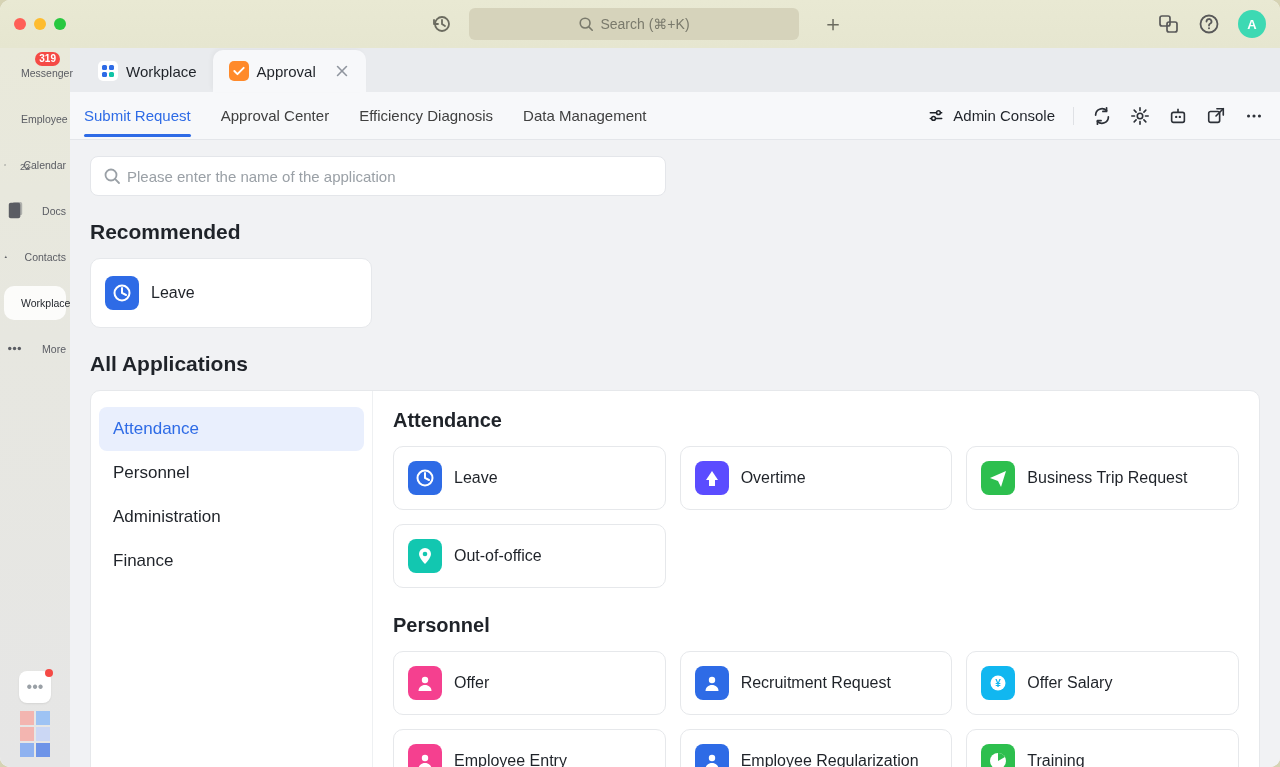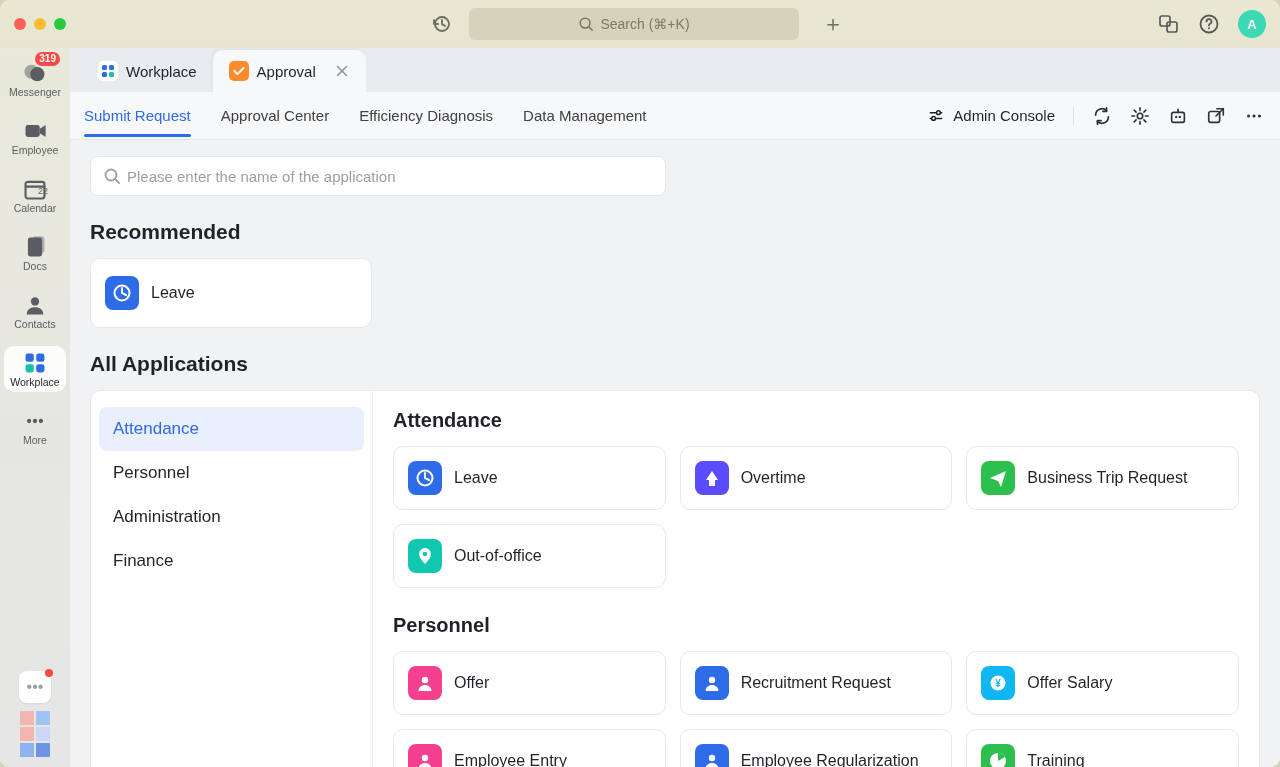--- a/index.html
+++ b/index.html
@@ -15,21 +15,21 @@
   .searchbar { width:330px; height:32px; background:#D6D3BB; border-radius:6px; display:flex; align-items:center; justify-content:center; color:#7a7a6c; font-size:14px; gap:6px; }
   .searchbar svg{width:16px;height:16px;}
   .plusbtn { width:32px; height:32px; display:flex; align-items:center; justify-content:center; color:#6b6b5f; font-size:22px; }
   .titlebar-right { margin-left:auto; display:flex; align-items:center; gap:18px; }
   .titlebar-right .ico { width:22px; height:22px; color:#595959; display:flex; align-items:center;justify-content:center; }
   .avatar { width:28px;height:28px;border-radius:50%;background:#3DD9B3;color:#fff;display:flex;align-items:center;justify-content:center;font-size:13px;font-weight:600;}
   
   .body { flex:1; display:flex; background:#F1F2F4; overflow:hidden;}
   
   .rail { width:70px; background:linear-gradient(to bottom,#E9E9DA 0%,#E7E7E0 40%,#E6E6E6 100%); display:flex; flex-direction:column; align-items:center; padding-top:8px; gap:12px;}
-  .rail-item { width:62px; display:flex; flex-direction:column; align-items:center; gap:0; padding:4px 0; border-radius:10px; position:relative; cursor:pointer;}
+  .rail-item { width:62px; display:flex; flex-direction:row; align-items:center; gap:17px; padding:4px 0; border-radius:10px; position:relative; cursor:pointer;}
   .rail-item.active { background:rgba(255,255,255,0.85); }
   .rail-item .ri { width:26px;height:26px;color:#5b5d63; position:relative; display:flex;align-items:center;justify-content:center;}
   .rail-item.active .ri{color:#2E6BE6;}
   .rail-item .ri.wp svg rect:nth-child(3){fill:#10C3A6;} .rail-item .ri.wp svg rect{fill:#2E6BE6;}
   .rail-item span { font-size:10.5px; color:#5a5c63; }
   .rail-item.active span{color:#1f2329;}
   .badge { position:absolute; top:-4px; right:6px; background:#F54A45; color:#fff; font-size:10px; border-radius:8px; padding:0 4px; line-height:14px; font-weight:600;}
   .rail-spacer{flex:1;}
   .rail-bottom{display:flex;flex-direction:column;align-items:center;gap:4px;padding-bottom:10px;}
   .rail-dots{width:32px;height:32px;background:#fff;border-radius:8px;display:flex;align-items:center;justify-content:center;color:#9aa0a6;font-size:16px;position:relative; box-shadow:0 1px 2px rgba(0,0,0,.08);}

